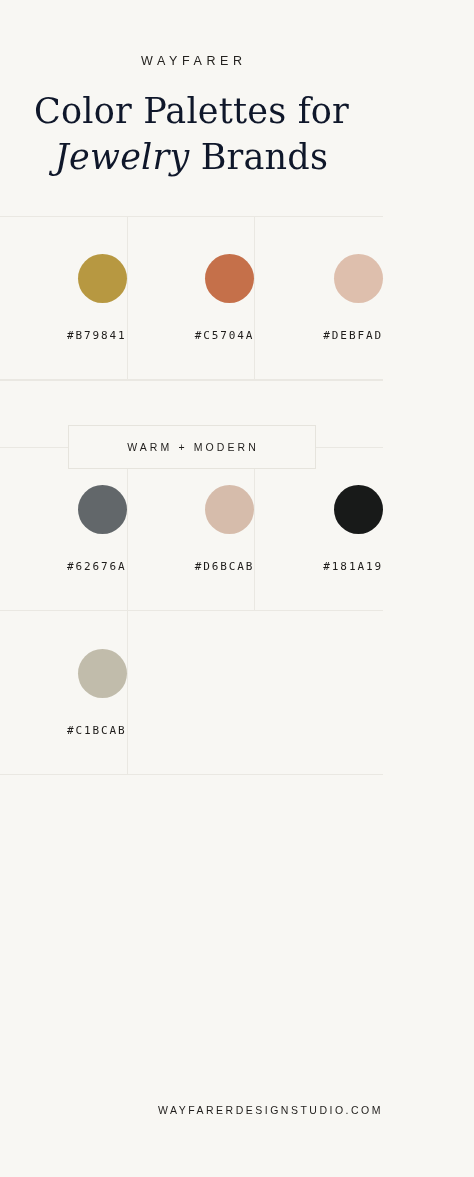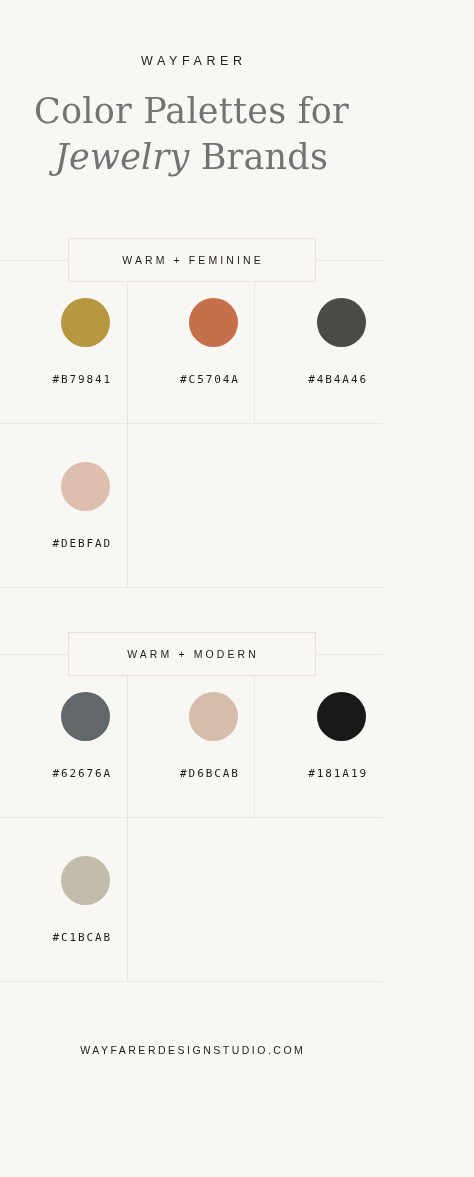--- a/index.html
+++ b/index.html
@@ -32,21 +32,21 @@
     font-family: "Liberation Sans", sans-serif;
     font-size: 12.5px;
     letter-spacing: 4.6px;
     color: #24221F;
     font-weight: 400;
     text-indent: 4.6px;
   }
   .title {
     margin-top: 21px;
     font-family: "DejaVu Serif", "Liberation Serif", serif;
-    color: #737373;
+    color: #0f172a;
     font-weight: 400;
   }
   .title-line {
     display: block;
     font-size: 35px;
     line-height: 44px;
     letter-spacing: 0.2px;
   }
   .title-line-2 {
     margin-top: 2px;
@@ -89,21 +89,21 @@
     background: #F8F7F3;
   }
 
   .cell {
     height: 163px;
     position: relative;
     box-sizing: border-box;
     border-right: 1px solid #EAE8E2;
     display: flex;
     flex-direction: column;
-    align-items: center;
+    align-items: flex-end;
     justify-content: center;
     padding-left: 36px;
   }
   .cell:nth-child(3n) {
     border-right: none;
   }
   .cell:nth-child(-n+3) {
     border-bottom: 1px solid #EAE8E2;
   }
 
@@ -125,22 +125,22 @@
     letter-spacing: 1.9px;
     color: #1E1C1A;
     text-indent: 1.9px;
   }
 
   
   .footer {
     position: absolute;
     left: 0;
     right: 0;
-    top: 1044px;
-    text-align: center;
+    top: 1104px;
+    text-align: right;
   }
   .footer-text {
     font-size: 10.5px;
     letter-spacing: 2.5px;
     color: #1F1D1B;
     text-indent: 2.5px;
   }
 </style>
 </head>
 <body>
@@ -149,33 +149,28 @@
 
   <div class="header">
     <div class="brandmark">WAYFARER</div>
     <h1 class="title">
       <span class="title-line">Color Palettes for</span>
       <span class="title-line title-line-2"><em class="title-italic">Jewelry</em><span> Brands</span></span>
     </h1>
   </div>
 
   <div class="section section-warm">
-    <div class="section-label">WARM + FEMININE</div>
     <div class="grid">
       <div class="cell">
         <div class="swatch" style="background-color: rgb(183, 152, 65);"></div>
         <div class="hex">#B79841</div>
       </div>
       <div class="cell">
         <div class="swatch" style="background-color: rgb(197, 112, 74);"></div>
         <div class="hex">#C5704A</div>
-      </div>
-      <div class="cell">
-        <div class="swatch" style="background-color: rgb(75, 74, 70);"></div>
-        <div class="hex">#4B4A46</div>
       </div>
       <div class="cell">
         <div class="swatch" style="background-color: rgb(222, 191, 173);"></div>
         <div class="hex">#DEBFAD</div>
       </div>
     </div>
   </div>
 
   <div class="section section-cool">
     <div class="section-label">WARM + MODERN</div>

